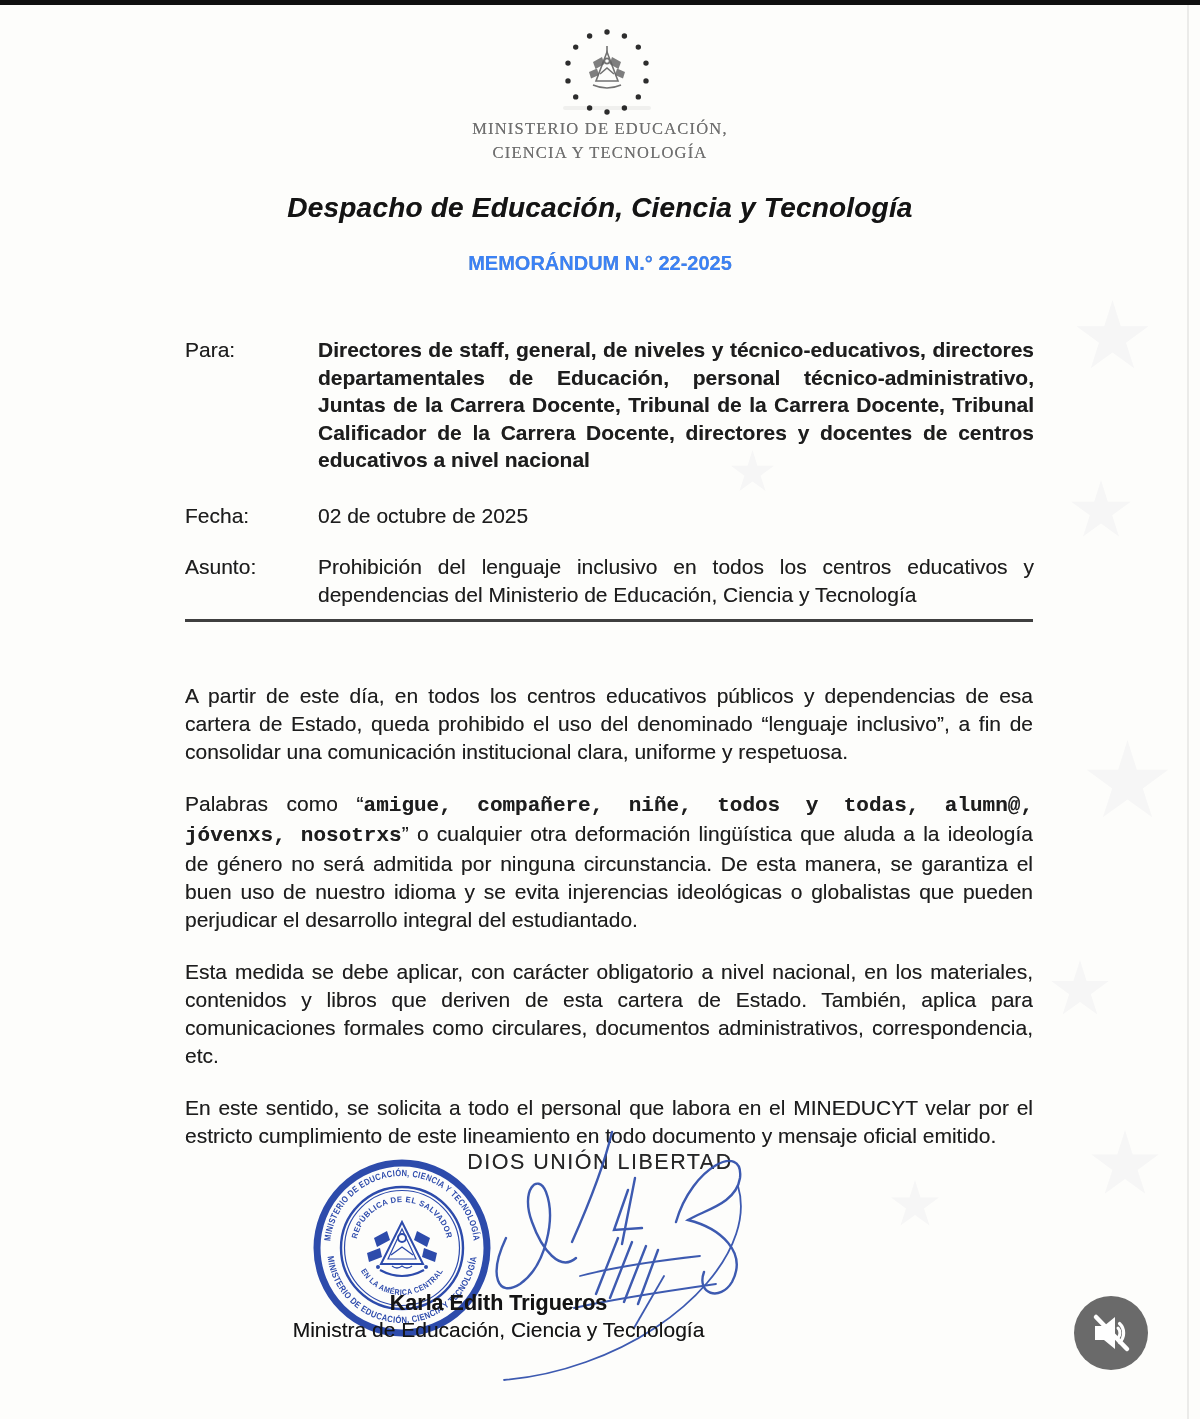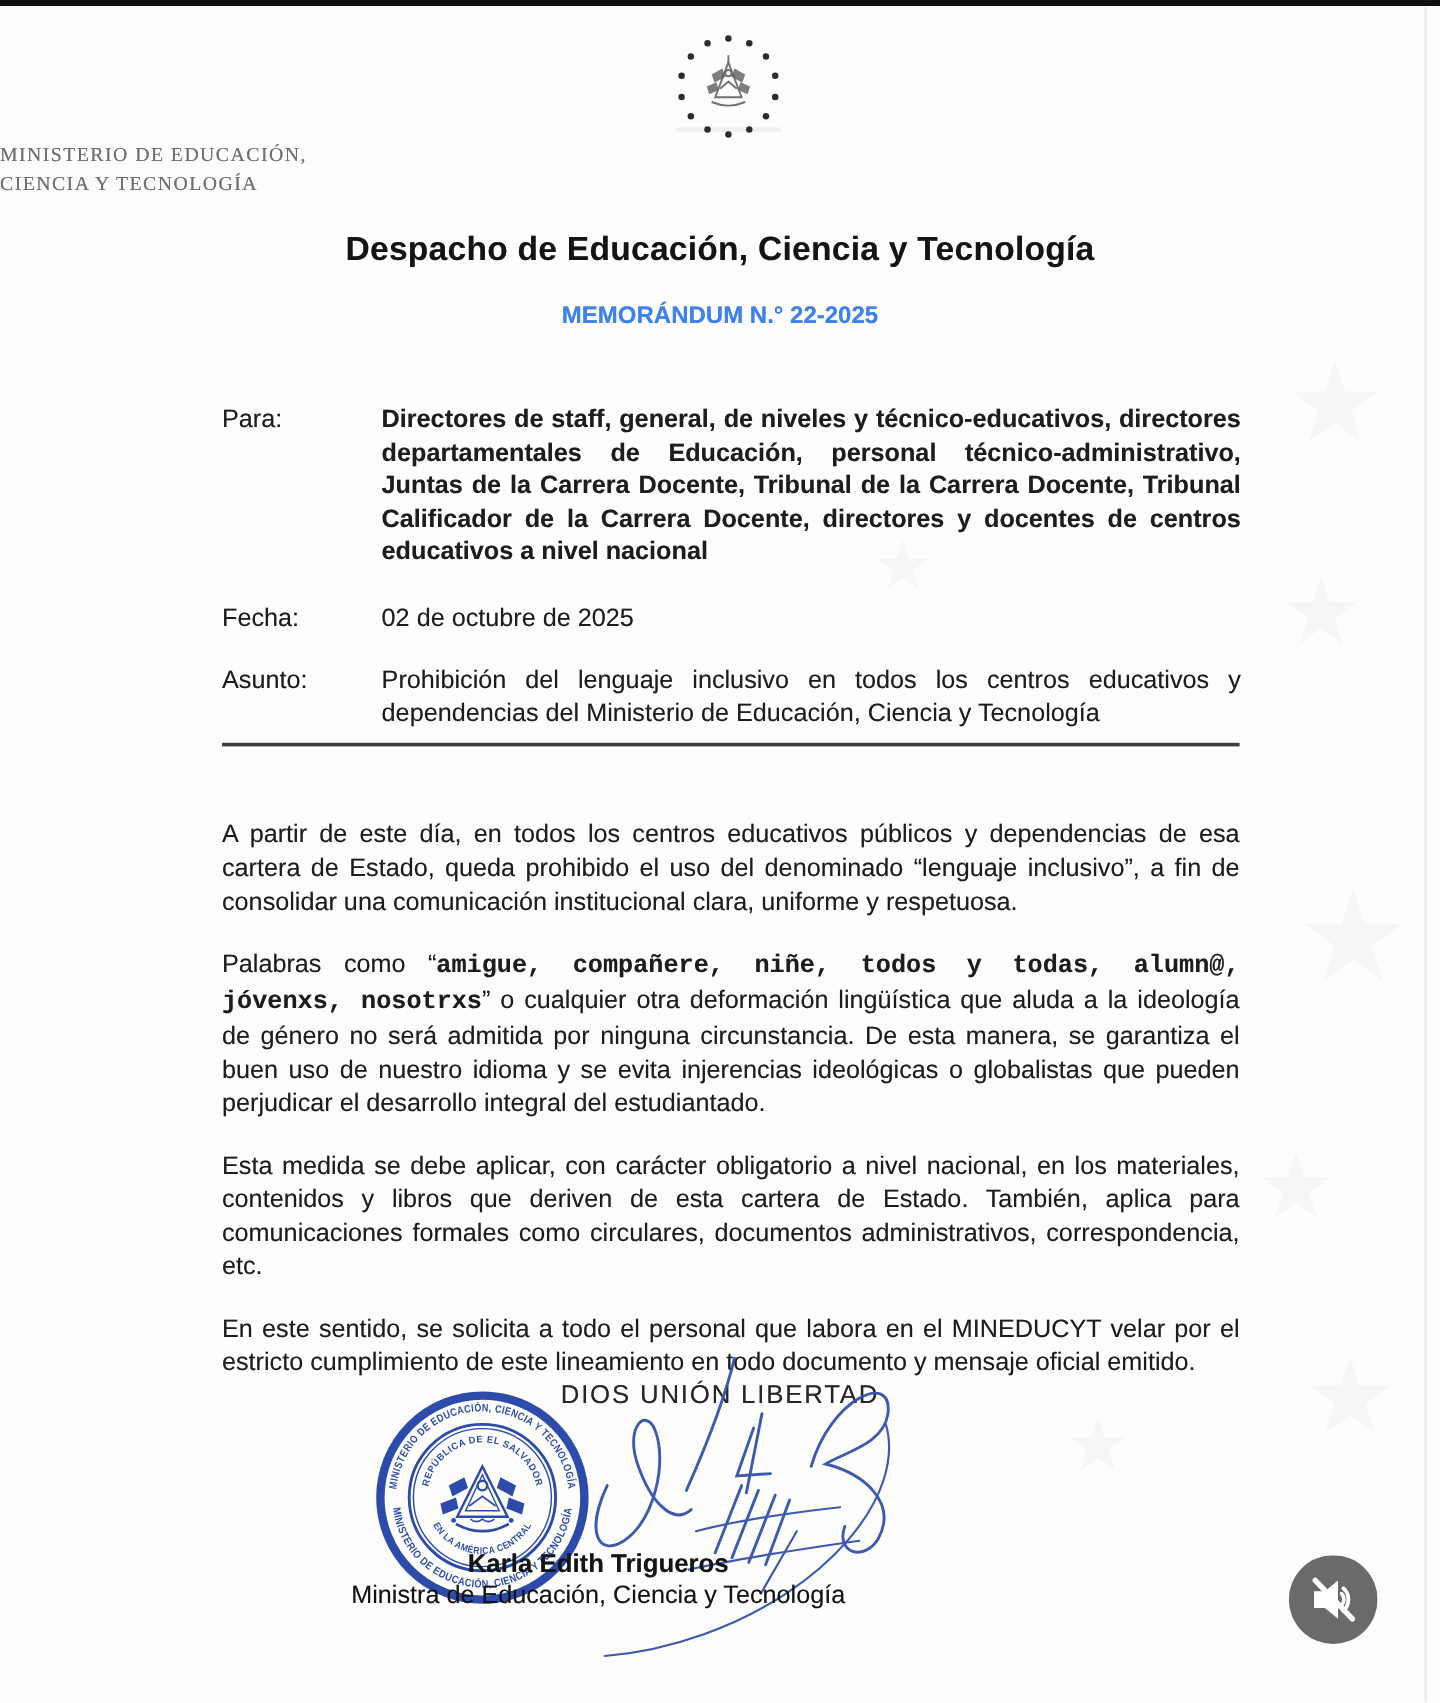--- a/index.html
+++ b/index.html
@@ -8,28 +8,28 @@
     background:#fdfdfb; overflow:hidden;
     font-family:"Liberation Sans", sans-serif; color:#1d1d1d;
   }
   .topbar { position:absolute; top:0; left:0; width:1200px; height:5px; background:#101010; }
   .right-edge { position:absolute; top:5px; right:11px; width:2px; height:1414px; background:rgba(0,0,0,0.07); }
 
   .seal { position:absolute; top:24px; left:559px; width:96px; height:96px; }
   .seal-shadow { position:absolute; top:106px; left:563px; width:88px; height:4px; background:rgba(0,0,0,0.05); border-radius:2px; }
 
   .ministry {
-    position:absolute; top:117px; left:0; width:1200px; text-align:left;
+    position:absolute; top:117px; left:0; width:1200px; text-align:center;
     font-family:"Liberation Serif", serif; font-size:16.5px; letter-spacing:1.2px;
     color:#6f6f6f; line-height:24px;
   }
 
   .title {
     position:absolute; top:192px; left:0; width:1200px; text-align:center;
-    font-size:28px; font-weight:bold; color:#141414; letter-spacing:0.2px;
+    font-size:28px; font-weight:bold; color:#141414; letter-spacing:0.2px;font-style:italic;
   }
   .memo {
     position:absolute; top:252px; left:0; width:1200px; text-align:center;
     font-size:20px; font-weight:bold; color:#3b82f6;
   }
 
   .scan-text { text-shadow:0 0 0.5px rgba(20,20,20,0.45); }
 
   .meta { position:absolute; top:336px; left:185px; width:849px; font-size:21px; line-height:27.5px; }
   .meta-row { display:flex; }

